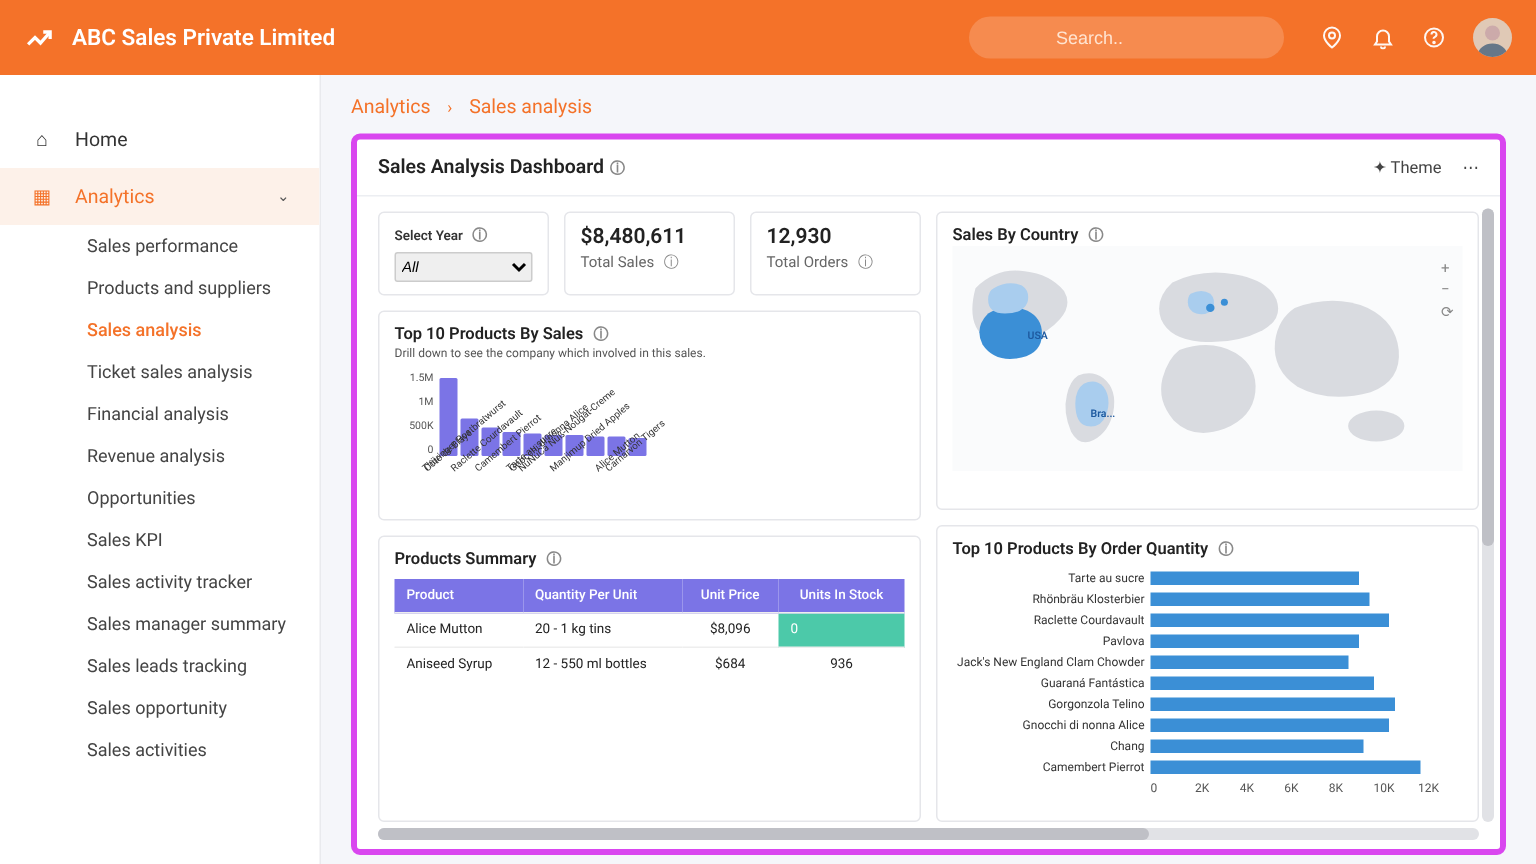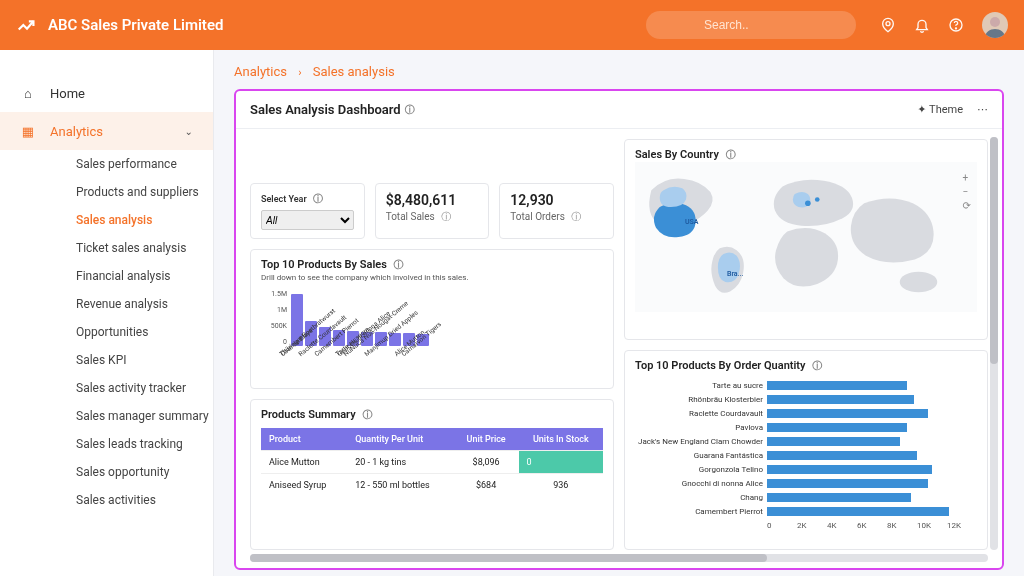--- a/index.html
+++ b/index.html
@@ -12,34 +12,34 @@
 .search input::placeholder { color: #ffe4d1; }
 .top-icons { display: flex; align-items: center; gap: 18px; margin-left: 24px; }
 .top-icon { width: 16px; height: 16px; opacity: 0.95; }
 .avatar { width: 26px; height: 26px; border-radius: 50%; background: #e0c9b6; display: flex; align-items: center; justify-content: center; font-size: 12px; color: #555; overflow:hidden; }
 .layout { display: flex; height: calc(100% - 50px); }
 .sidebar { width: 214px; background: #fff; border-right: 1px solid #e9eaee; display: flex; flex-direction: column; padding-top: 24px; overflow:hidden; }
 .nav-item { display: flex; align-items: center; height: 38px; padding: 0 20px; font-size: 13px; color: #333; cursor: pointer; gap: 14px; }
 .nav-item .ico { width: 16px; text-align: center; }
 .nav-item.active { background: #fdf1e9; color: #f47229; }
 .nav-item .chev { margin-left: auto; font-size: 10px; color: #555; }
-.sub-item { display: block; height: 28px; line-height: 28px; padding-left: 76px; font-size: 12px; color: #444; cursor: pointer; white-space: nowrap; }
+.sub-item { display: block; height: 28px; line-height: 28px; padding-left: 58px; font-size: 12px; color: #444; cursor: pointer; white-space: nowrap; }
 .sub-item.active { color: #f47229; font-weight: 500; }
 .main { flex: 1; padding: 14px 20px 6px 20px; overflow: hidden; display: flex; flex-direction: column; }
 .crumbs { font-size: 13px; color: #f47229; margin-bottom: 10px; }
 .crumbs .sep { margin: 0 8px; font-size: 11px; }
-.panel { background: #fff; border: 2px solid #d946ef; border-radius: 6px; flex: 1; display: flex; flex-direction: column; overflow: hidden; }
+.panel { background: #fff; border: 4px solid #d946ef; border-radius: 6px; flex: 1; display: flex; flex-direction: column; overflow: hidden; }
 .panel-head { height: 38px; display: flex; align-items: center; padding: 0 14px; border-bottom: 1px solid #eceef2; font-size: 13px; font-weight: 600; }
 .panel-head .right { margin-left: auto; display: flex; align-items: center; gap: 14px; font-size: 11px; font-weight: 400; color: #444; }
 .info { font-size: 10px; color: #888; margin-left: 4px; }
 .dash { flex: 1; display: flex; gap: 10px; padding: 10px 14px 4px 14px; overflow: hidden; }
 .col-l { flex: 1 1 50%; display: flex; flex-direction: column; gap: 10px; min-width: 0; }
 .col-r { flex: 1 1 50%; display: flex; flex-direction: column; gap: 10px; min-width: 0; }
 .card { background: #fff; border: 1px solid #e5e6ea; border-radius: 4px; padding: 8px 10px; }
-.row-kpi { display: flex; gap: 10px; margin-top: 44px; }
+.row-kpi { display: flex; gap: 10px; }
 .row-kpi .card { flex: 1; }
 .small-label { font-size: 9px; font-weight: 600; color: #333; }
 .kpi-val { font-size: 14px; font-weight: 600; }
 .kpi-sub { font-size: 10px; color: #666; margin-top: 2px; }
 select.sel { width: 100%; height: 20px; font-size: 10px; font-style: italic; margin-top: 4px; border: 1px solid #ccc; border-radius: 2px; }
 .card-title { font-size: 11px; font-weight: 600; }
 .sub-note { font-size: 8px; color: #555; margin-top: 1px; }
 .bar-chart { position: relative; height: 70px; margin-top: 8px; display: flex; align-items: flex-end; gap: 2px; padding-left: 30px; }
 .yaxis { position: absolute; left: 0; top: 0; bottom: 14px; width: 26px; font-size: 7px; color: #555; display: flex; flex-direction: column; justify-content: space-between; text-align: right; }
 .bar-col { display: flex; flex-direction: column; align-items: center; width: 12px; }

